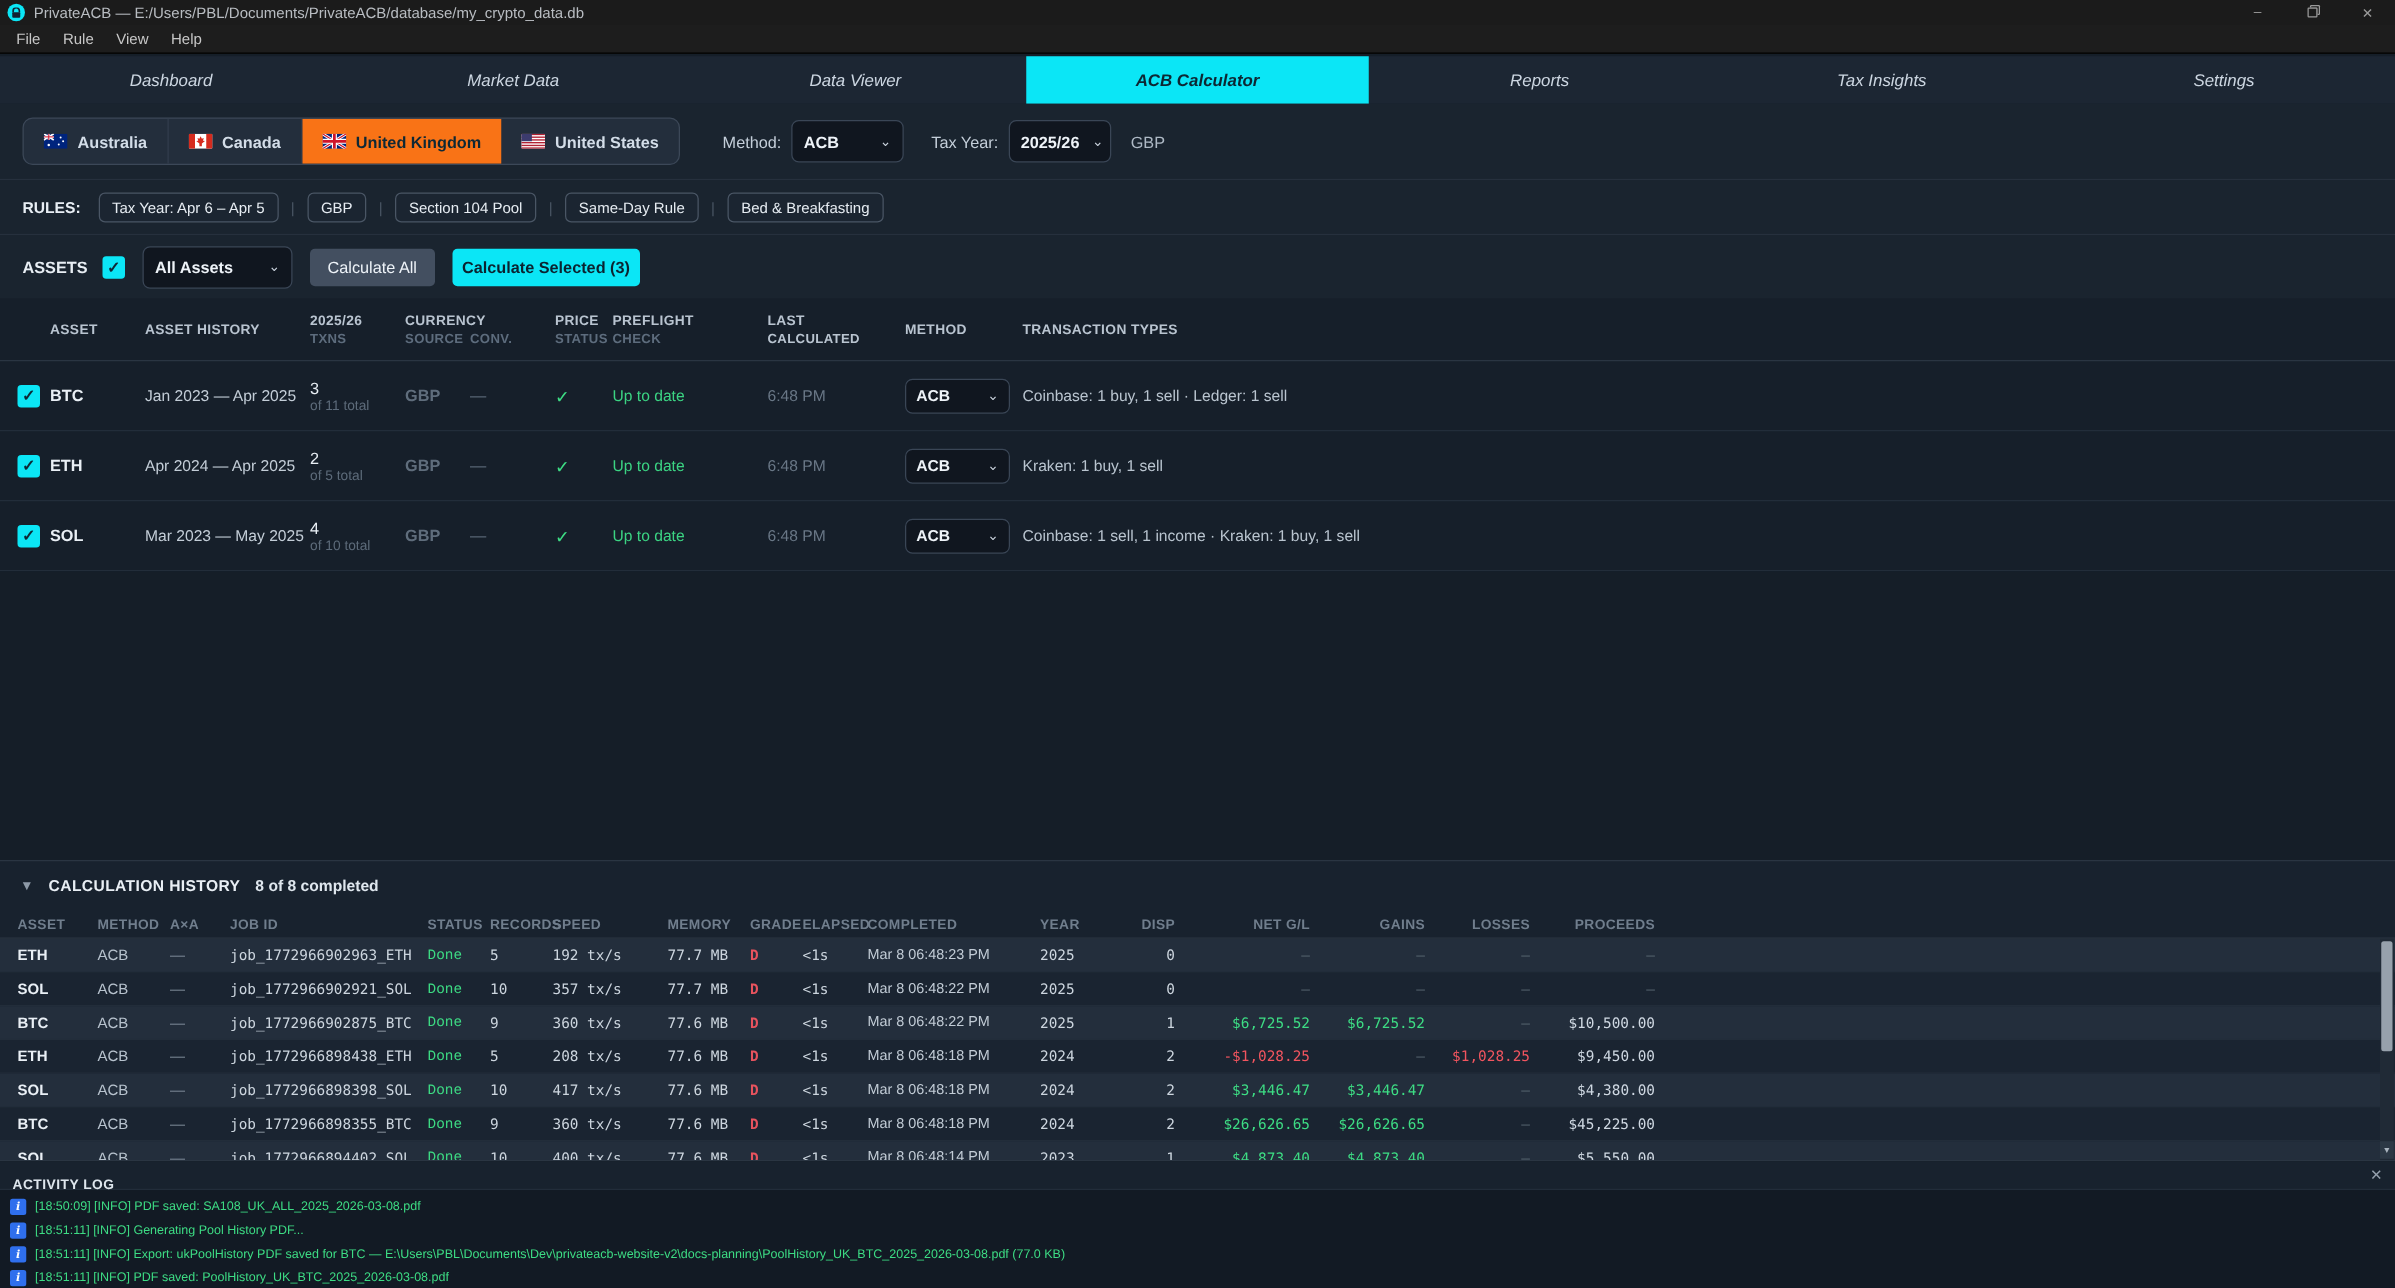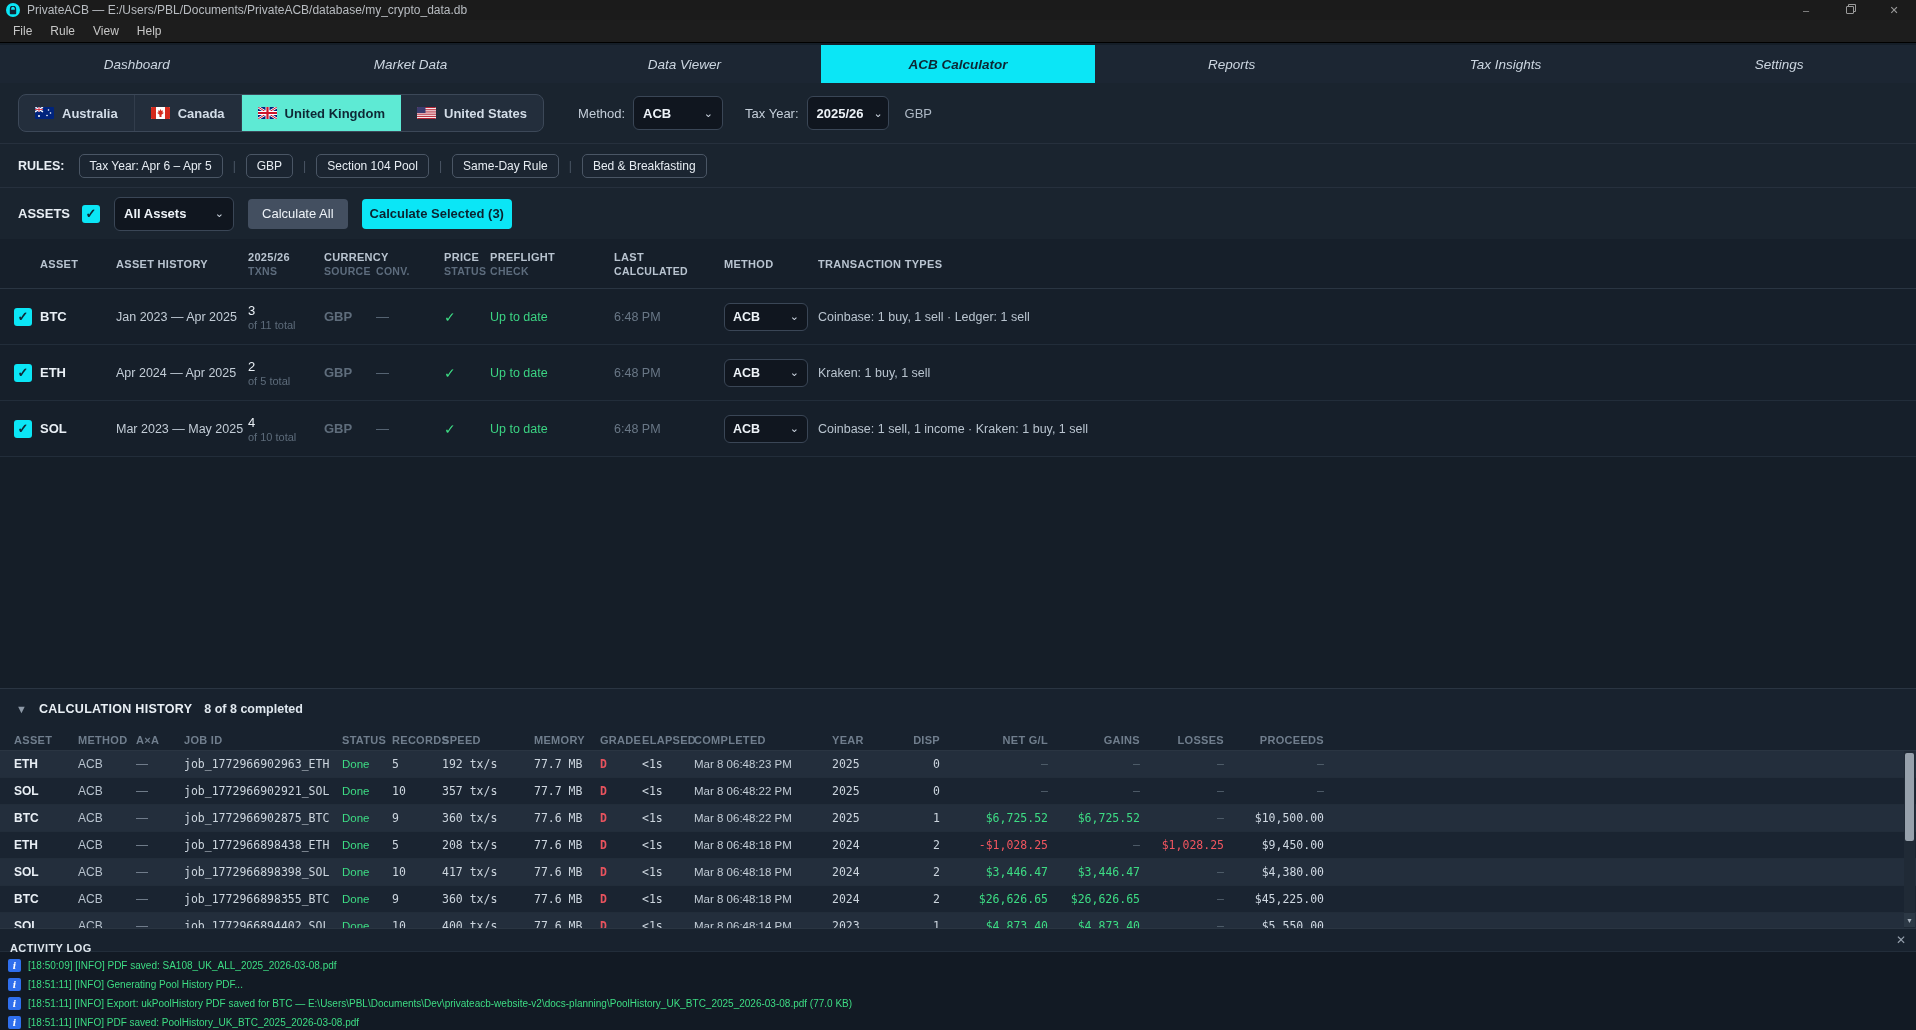--- a/index.html
+++ b/index.html
@@ -31,21 +31,21 @@
   .tab.active { background:#0be6f6; color:#0d2733; font-weight:bold; }
 
   
   .toolbar { height:60px; background:#1a242f; display:flex; align-items:center; padding:0 18px;
     flex:0 0 auto; }
   .seg { display:flex; background:#232e3c; border:1px solid #3c4858; border-radius:8px; height:38px;
     overflow:hidden; }
   .seg-btn { display:flex; align-items:center; gap:8px; padding:0 16px; color:#d3dde8;
     font-size:13px; font-weight:600; border-right:1px solid #323d4c; }
   .seg-btn:last-child { border-right:none; }
-  .seg-btn.active { background:#5eead4; color:#0e2835; font-weight:bold; border-right:none; }
+  .seg-btn.active { background:#f97316; color:#0e2835; font-weight:bold; border-right:none; }
   .flag { width:19px; height:12px; display:block; border-radius:1px; }
   .tb-label { color:#c4ced9; font-size:13px; }
   .tb-label.m1 { margin-left:34px; margin-right:8px; }
   .tb-label.m2 { margin-left:22px; margin-right:8px; }
   .select { background:#10161f; border:1px solid #3a4656; border-radius:6px; height:34px;
     display:flex; align-items:center; justify-content:space-between; padding:0 9px;
     color:#eef3f8; font-size:13px; font-weight:bold; }
   .select .chev { color:#cfd8e2; font-size:11px; margin-left:10px; font-weight:normal; }
   .sel-method { width:90px; }
   .sel-year { width:82px; }
@@ -112,21 +112,21 @@
   .hist-cols { height:22px; border-bottom:1px solid #2a3542; }
   .hist-cols span { font-size:11px; font-weight:bold; color:#707e8d; letter-spacing:.3px; }
   .hist-rows { height:178px; overflow:hidden; }
   .h-row { height:27px; border-bottom:1px solid #222d3a; }
   .h-row:nth-child(odd) { background:#232e3c; }
   .h-row:nth-child(even) { background:#1a2431; }
   .mono { font-family:"DejaVu Sans Mono", monospace; font-size:11.5px; color:#ccd5de; }
   .h-asset { color:#e9eff5; font-weight:bold; font-size:12px; }
   .h-method { color:#b7c2cd; font-size:12px; }
   .h-axa { color:#7a8795; font-size:12px; }
-  .h-done { color:#3ddc84; font-family:Liberation Sans, sans-serif; font-size:11.5px; }
+  .h-done { color:#3ddc84; font-family:Liberation Mono, monospace; font-size:11.5px; }
   .h-grade { color:#e8535e; font-weight:bold; }
   .h-comp { color:#c2ccd6; font-size:11.5px; }
   .ra { text-align:right; }
   .pos { color:#3ddc84 !important; }
   .neg { color:#f2555f !important; }
   .mut { color:#55636f !important; }
   .val { color:#cfd8e2 !important; }
 
   
   .vscroll { position:absolute; right:1px; top:62px; bottom:0; width:11px; background:#202a36; }

